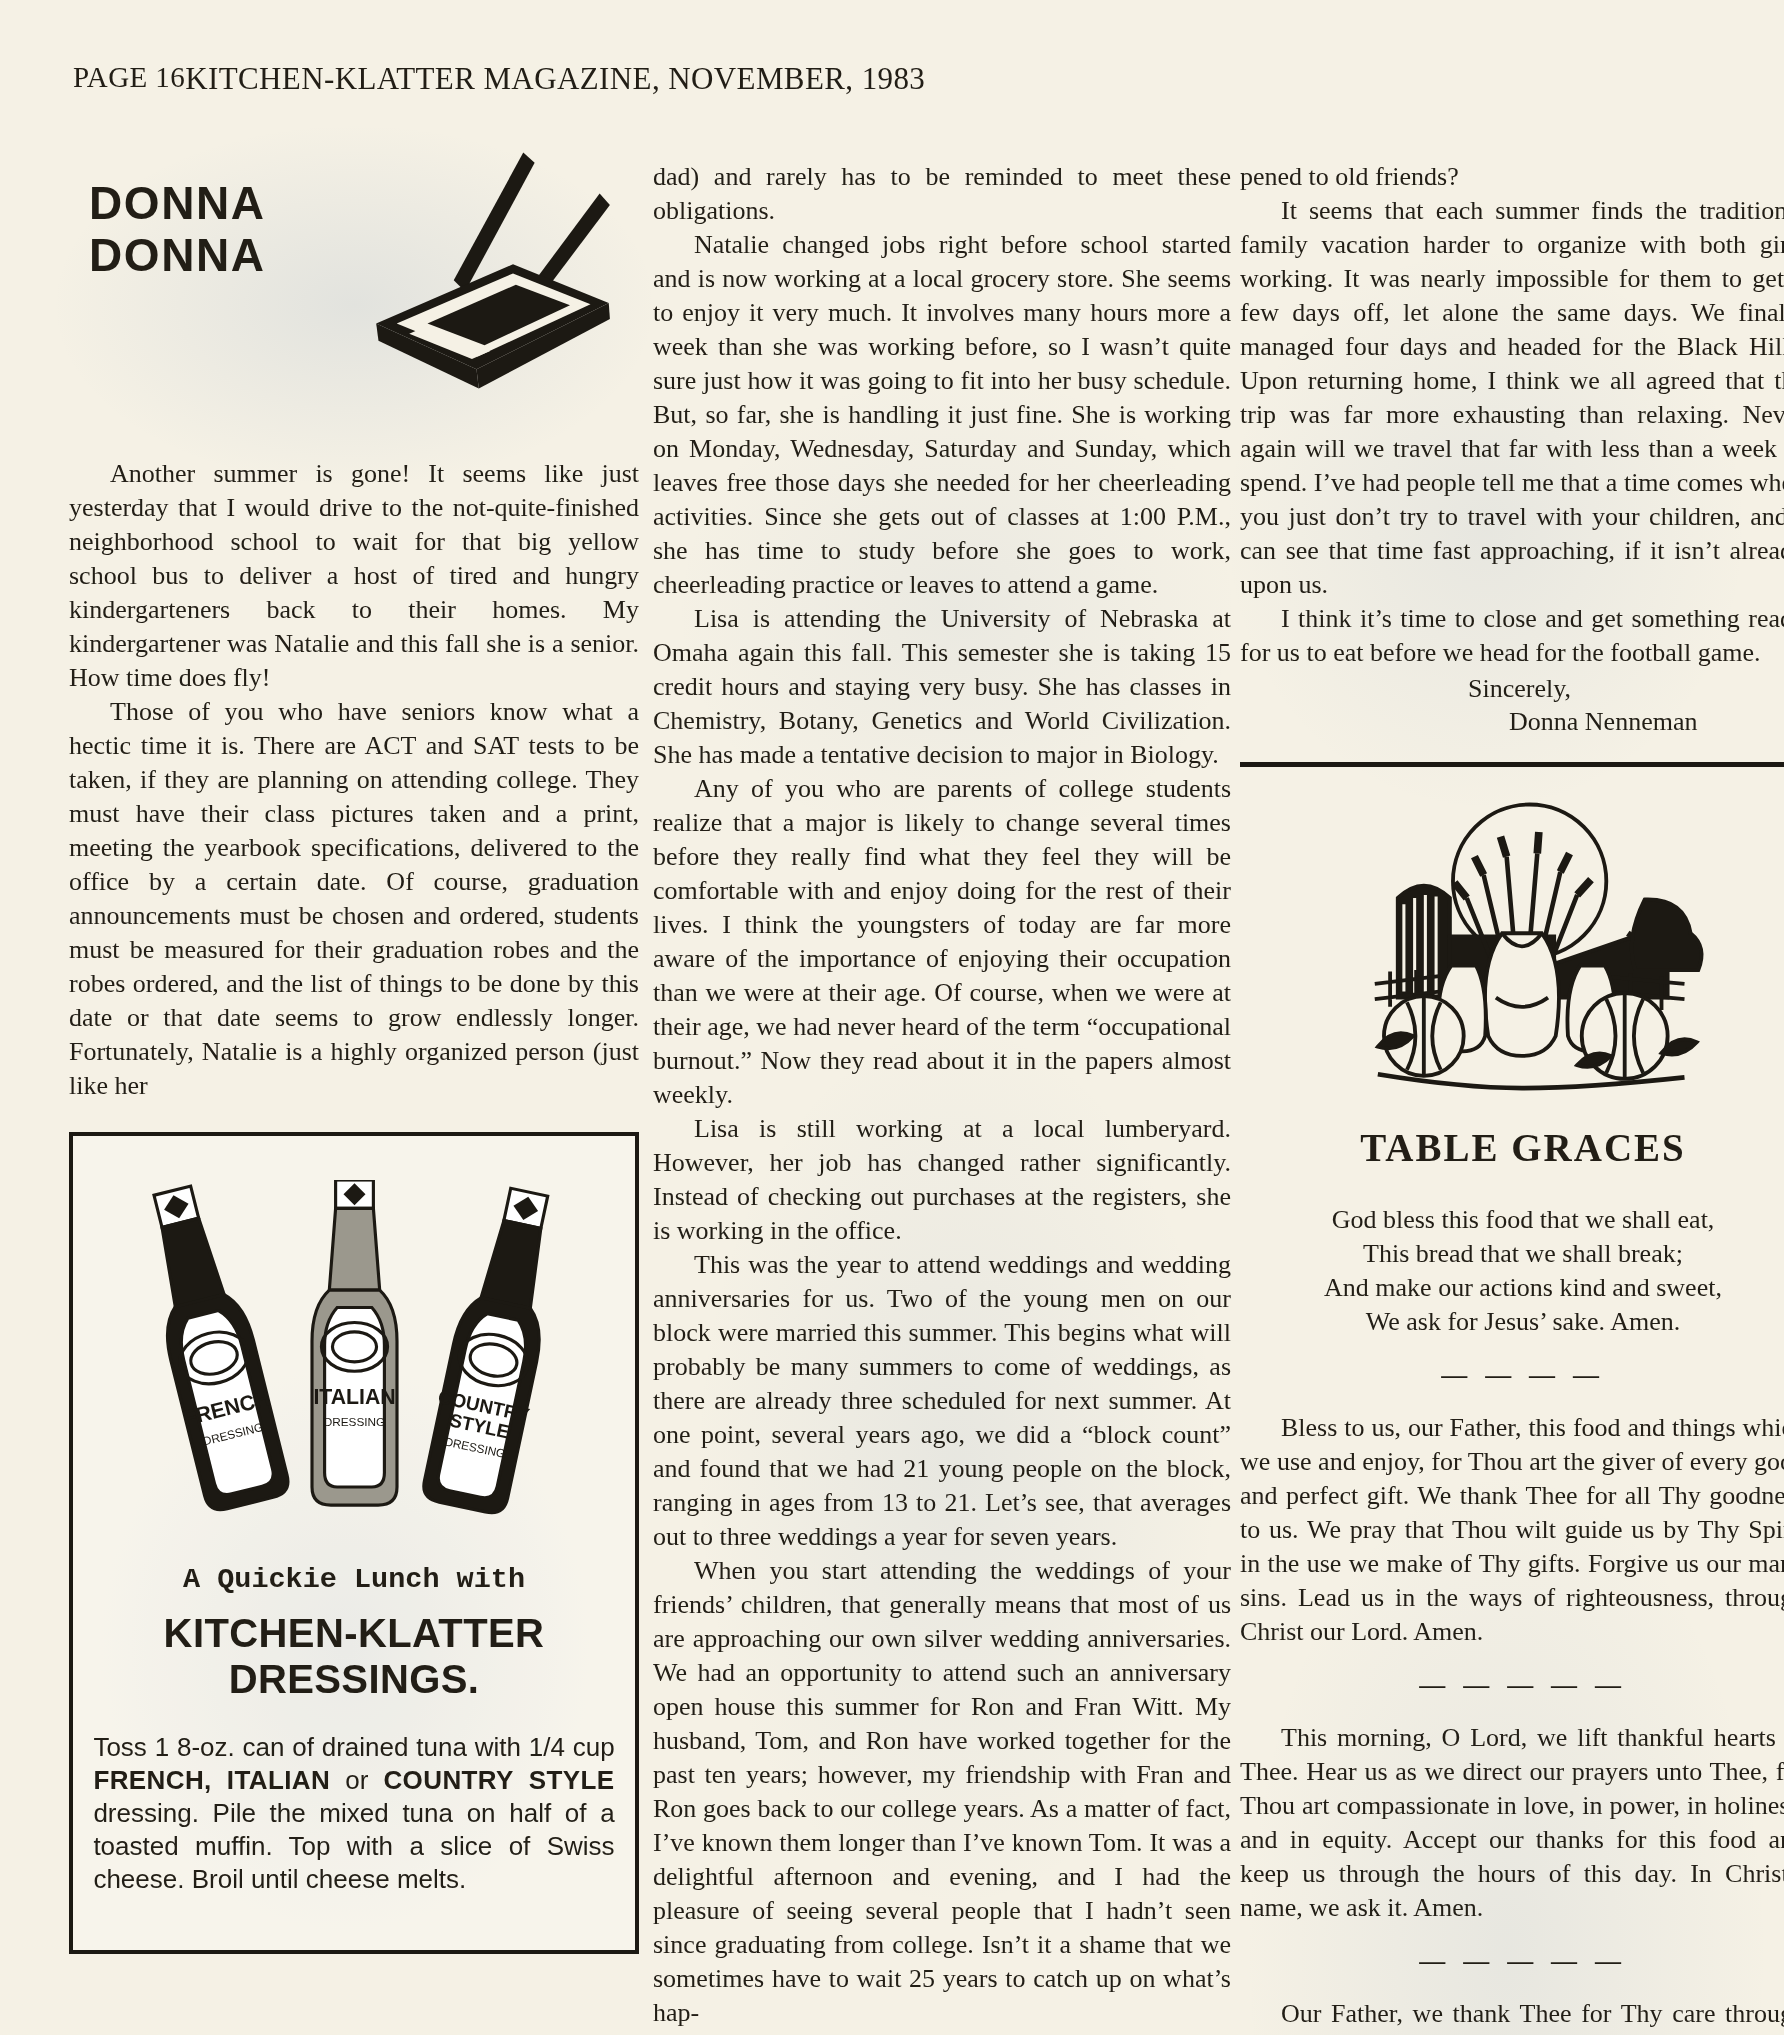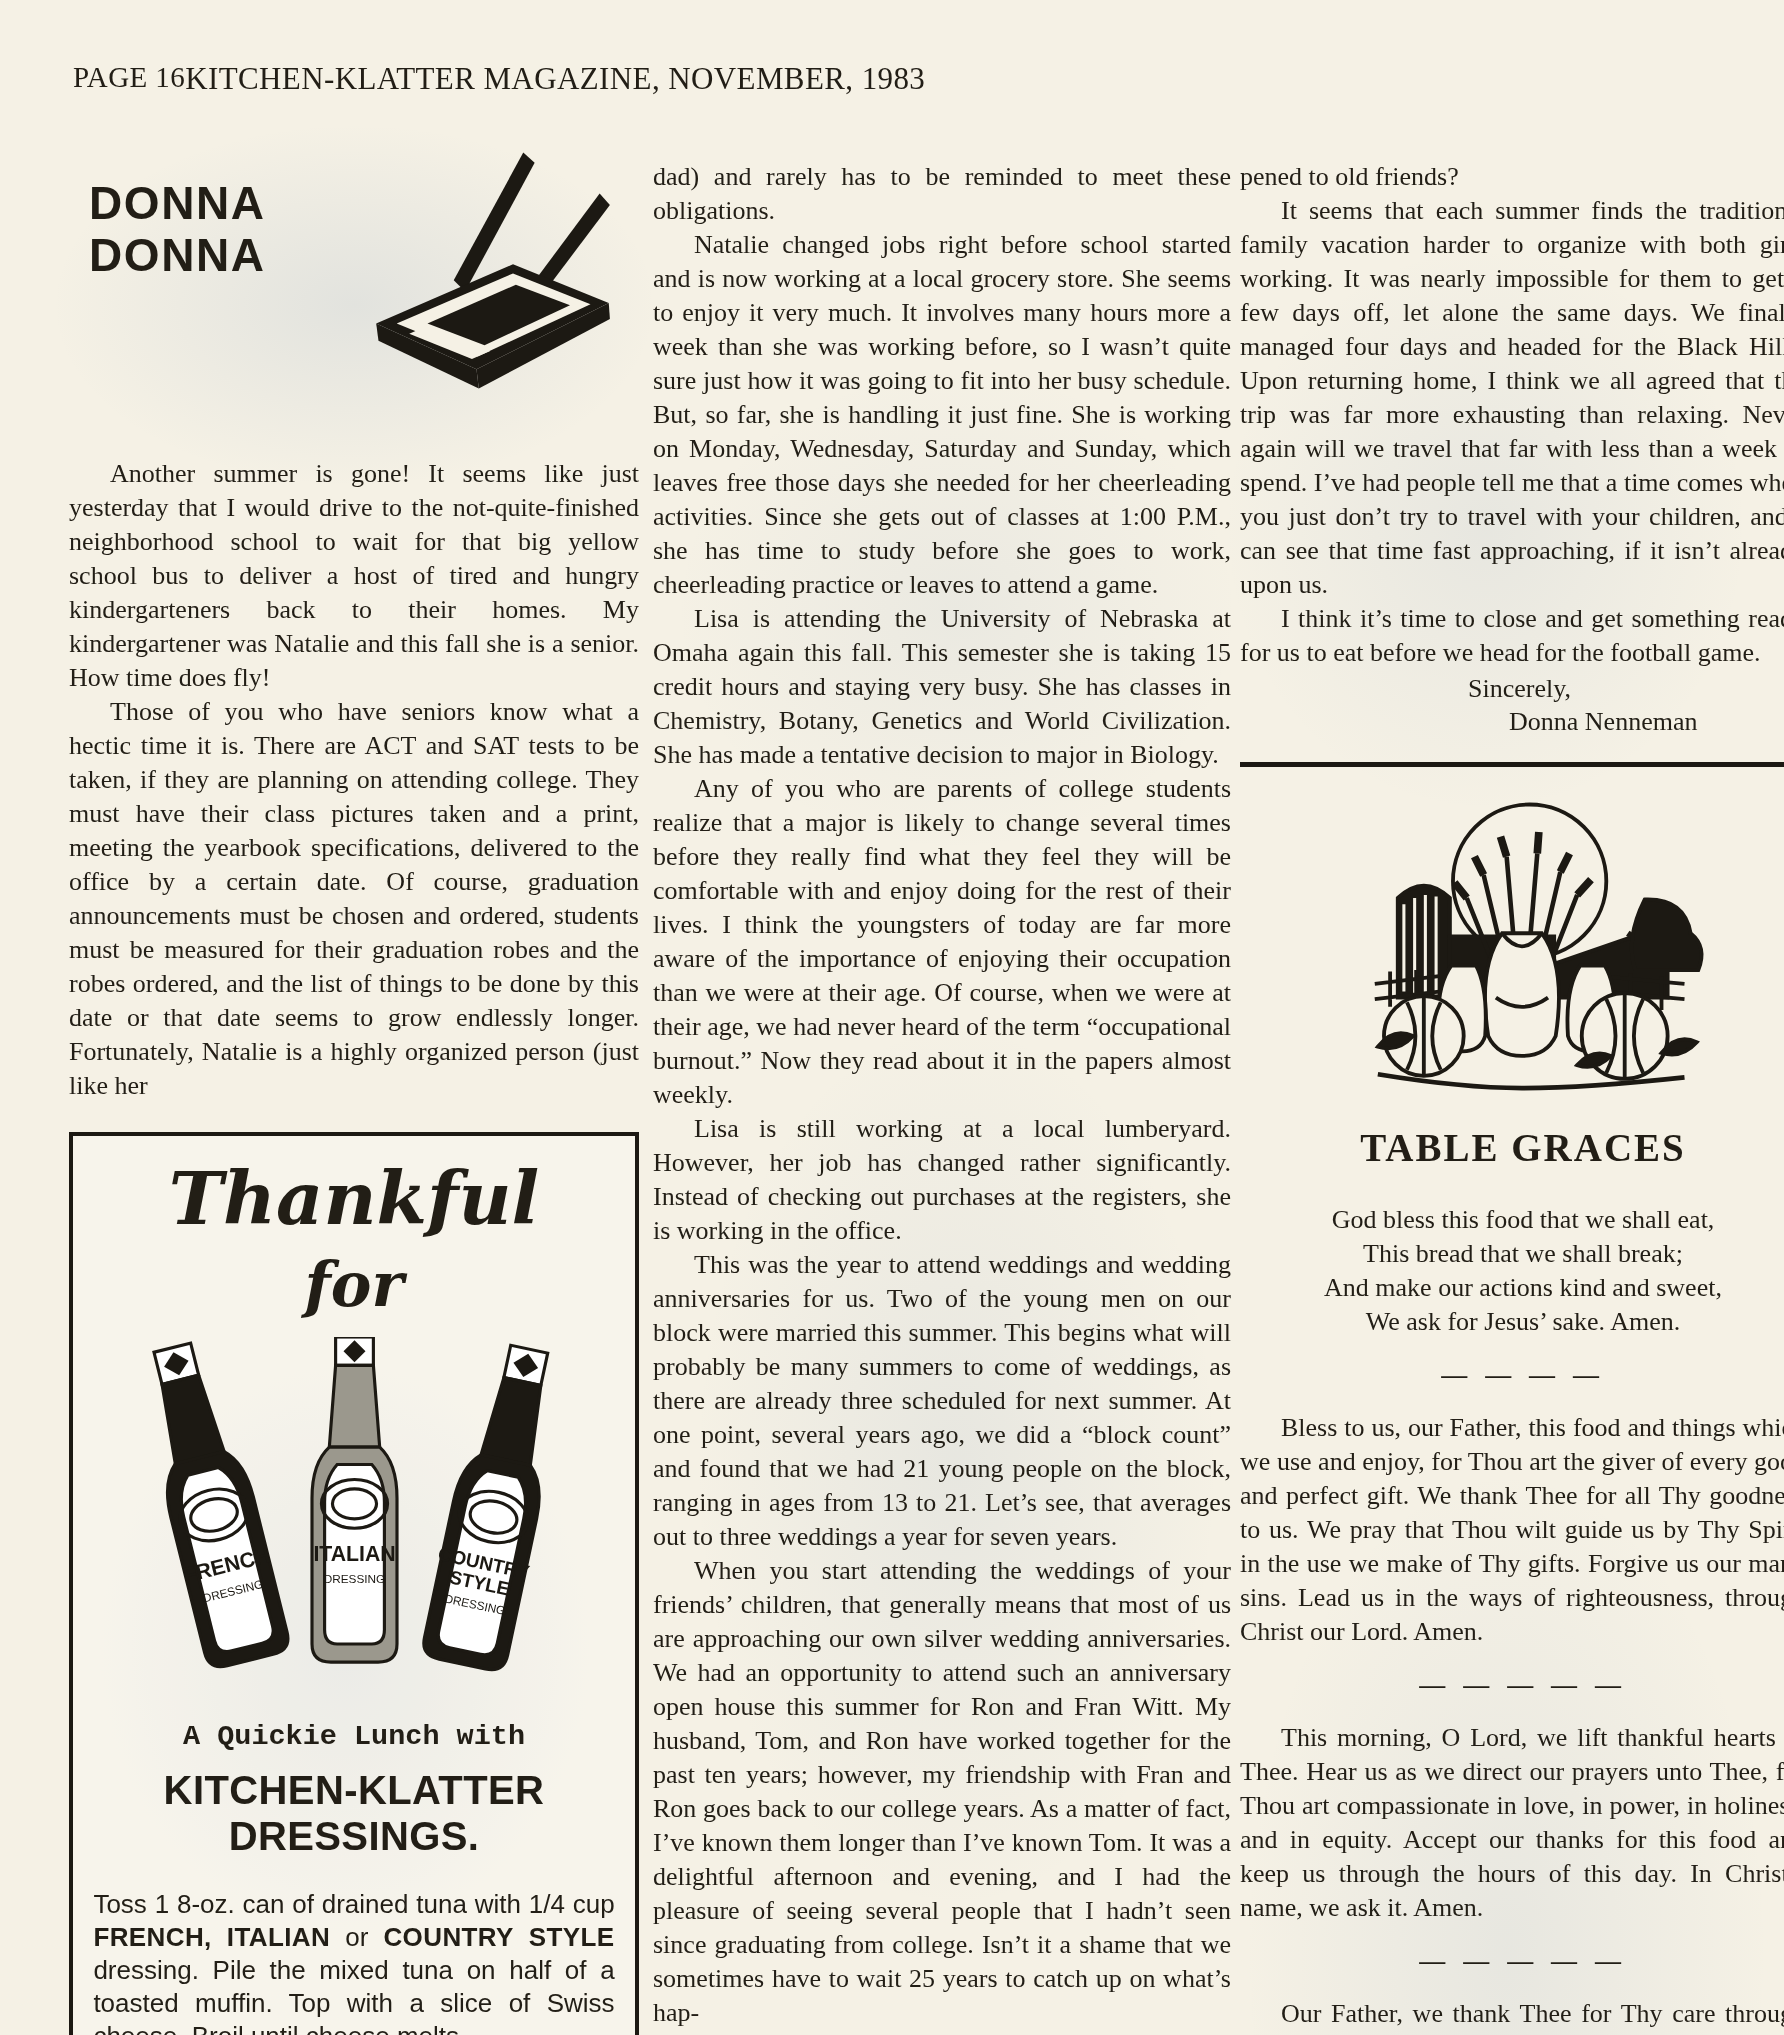--- a/index.html
+++ b/index.html
@@ -85,24 +85,20 @@
           <path d="M60,322 L236,402 L240,436 L64,352 Z"></path>
           <path d="M236,402 L468,286 L470,314 L240,436 Z"></path>
         </g>
       </svg>
     </div>
 
     <p class="p">Another summer is gone! It seems like just yesterday that I would drive to the not-quite-finished neighborhood school to wait for that big yellow school bus to deliver a host of tired and hungry kindergarteners back to their homes. My kindergartener was Natalie and this fall she is a senior. How time does fly!</p>
     <p class="p">Those of you who have seniors know what a hectic time it is. There are ACT and SAT tests to be taken, if they are planning on attending college. They must have their class pictures taken and a print, meeting the yearbook specifications, delivered to the office by a certain date. Of course, graduation announcements must be chosen and ordered, students must be measured for their graduation robes and the robes ordered, and the list of things to be done by this date or that date seems to grow endlessly longer. Fortunately, Natalie is a highly organized person (just like her</p>
 
     <div class="adbox">
-      <div class="ad-script">
-        <span>Thankful</span>
-        <span class="s2">for</span>
-      </div>
 
       <svg class="bottles" width="505" height="366" viewBox="0 0 640 465">
 
         <g transform="rotate(-14 150 260)" stroke="#1c1913" stroke-width="4" fill="none">
           <rect x="126" y="6" width="48" height="42" fill="#fff"></rect>
           <polygon points="150,12 166,27 150,42 134,27" fill="#1c1913" stroke="none"></polygon>
           <path d="M126,48 L118,150 L182,150 L174,48 Z" fill="#1c1913"></path>
           <path d="M118,150 Q96,170 96,215 L96,392 Q96,415 120,415 L180,415 Q204,415 204,392 L204,215 Q204,170 182,150 Z" fill="#1c1913"></path>
           <path d="M112,218 Q112,185 130,168 L170,168 Q188,185 188,218 L188,380 Q188,398 170,398 L130,398 Q112,398 112,380 Z" fill="#fff"></path>
           <ellipse cx="150" cy="225" rx="44" ry="32"></ellipse>

